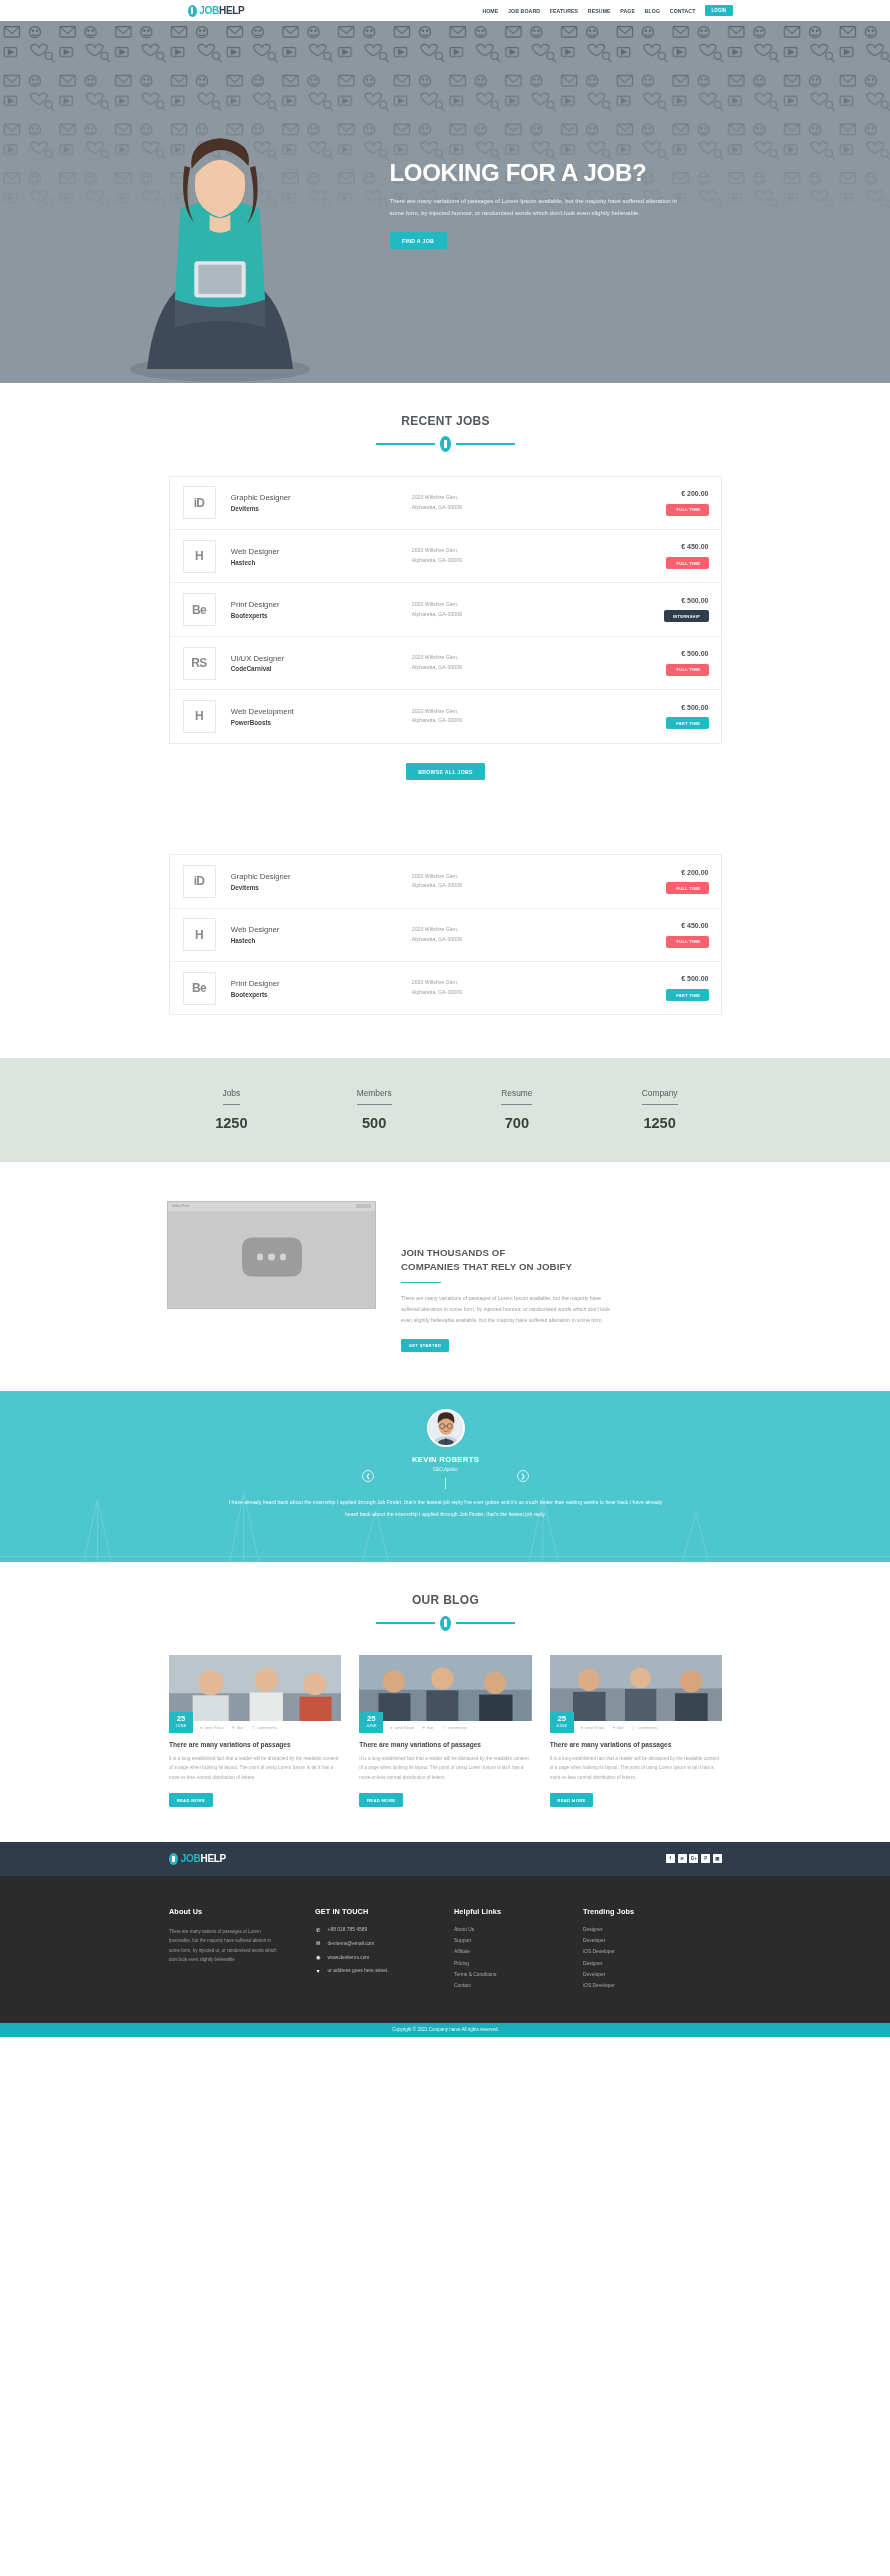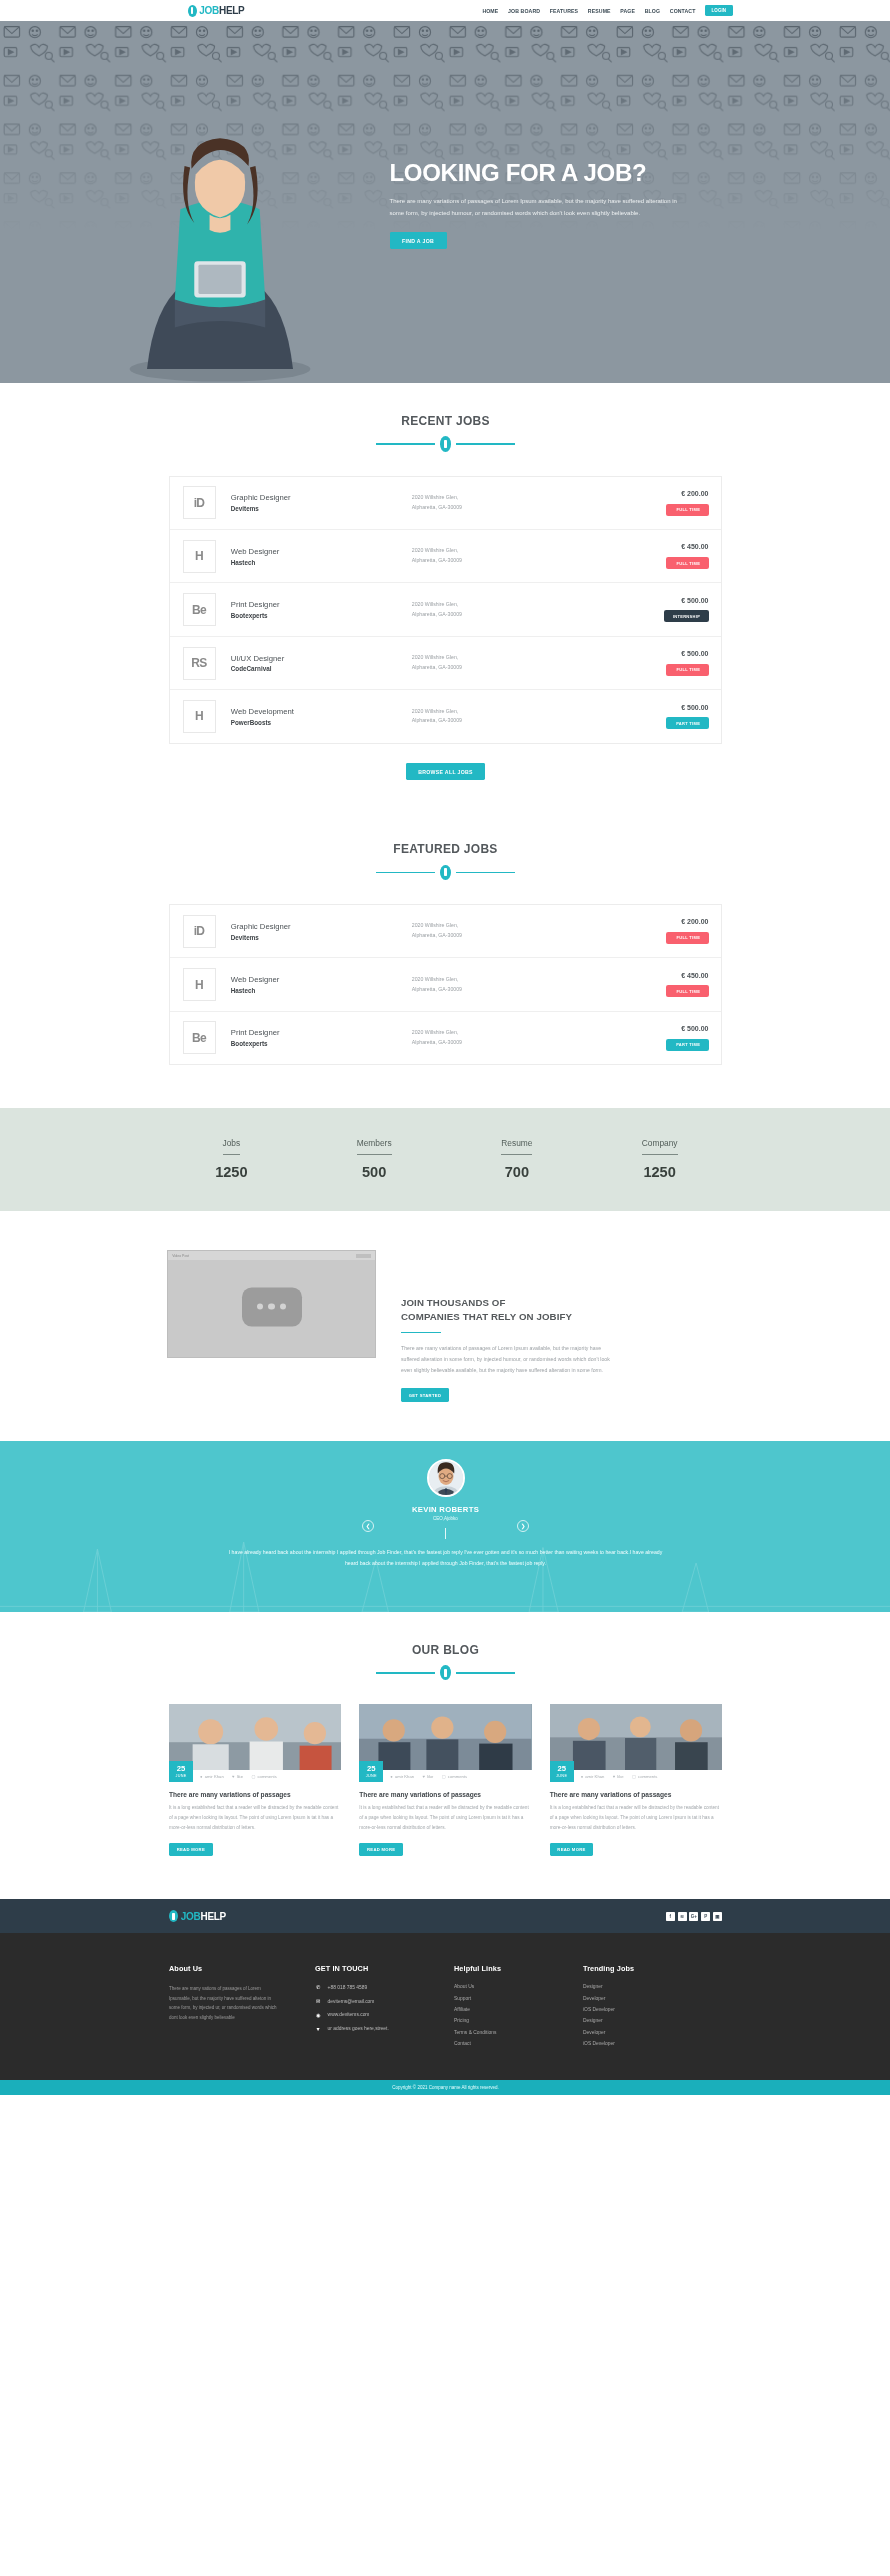--- a/index.html
+++ b/index.html
@@ -171,21 +171,21 @@
   .t-quote { width:445px; margin:0 auto; font-size:5.2px; line-height:2.2; color:#f2feff;}
   .t-arrow {
     position:absolute; top:61px; width:12px; height:12px; border-radius:50%;
     border:0.7px solid rgba(255,255,255,.75); color:#fff; font-size:5.6px;
     display:flex; align-items:center; justify-content:center;
   }
   .t-arrow.left { left:362px; }
   .t-arrow.right { right:362px; }
 
   
-  .blog-grid { width:553px; margin:12px auto; display:flex; gap:18px; }
+  .blog-grid { width:553px; margin:4px auto; display:flex; gap:18px; }
   .blog-card { width:173px; }
   .blog-thumb { width:100%; height:66px; position:relative; overflow:hidden; background:#8fa3b0;}
   .blog-meta { display:flex; align-items:center; gap:0; margin-top:-9px; position:relative;}
   .blog-date {
     background:#22b8c4; color:#fff; width:24px; padding:3.5px 0 4.2px;
     text-align:center; flex:none;
   }
   .blog-date .d { font-size:7.7px; font-weight:700; line-height:1; }
   .blog-date .m { font-size:3.8px; letter-spacing:0.3px; margin-top:1.4px; }
   .blog-meta-items {
@@ -368,30 +368,20 @@
         <div class="job-addr">2020 Willshire Glen,<br>Alpharetta, GA-30009</div>
         <div class="job-meta"><div class="job-price">€ 500.00</div><span class="tag parttime">PART TIME</span></div>
       </div>
     </div>
   <div class="center-btn">
     <a href="#" class="btn-primary">BROWSE ALL JOBS</a>
   </div>
 </div>
 
 <div class="section">
-  <div class="sec-head">
-    <h2>FEATURED JOBS</h2>
-    <div class="sec-sep">
-      <span class="line"></span>
-      <span class="dot">
-          <i></i>
-        </span>
-      <span class="line"></span>
-    </div>
-  </div>
   <div class="job-list" id="featured-list">
       <div class="job-row">
         <div class="job-logo">iD</div>
         <div class="job-main">
           <div class="title">Graphic Designer</div>
           <div class="company">Devitems</div>
         </div>
         <div class="job-addr">2020 Willshire Glen,<br>Alpharetta, GA-30009</div>
         <div class="job-meta"><div class="job-price">€ 200.00</div><span class="tag fulltime">FULL TIME</span></div>
       </div>

